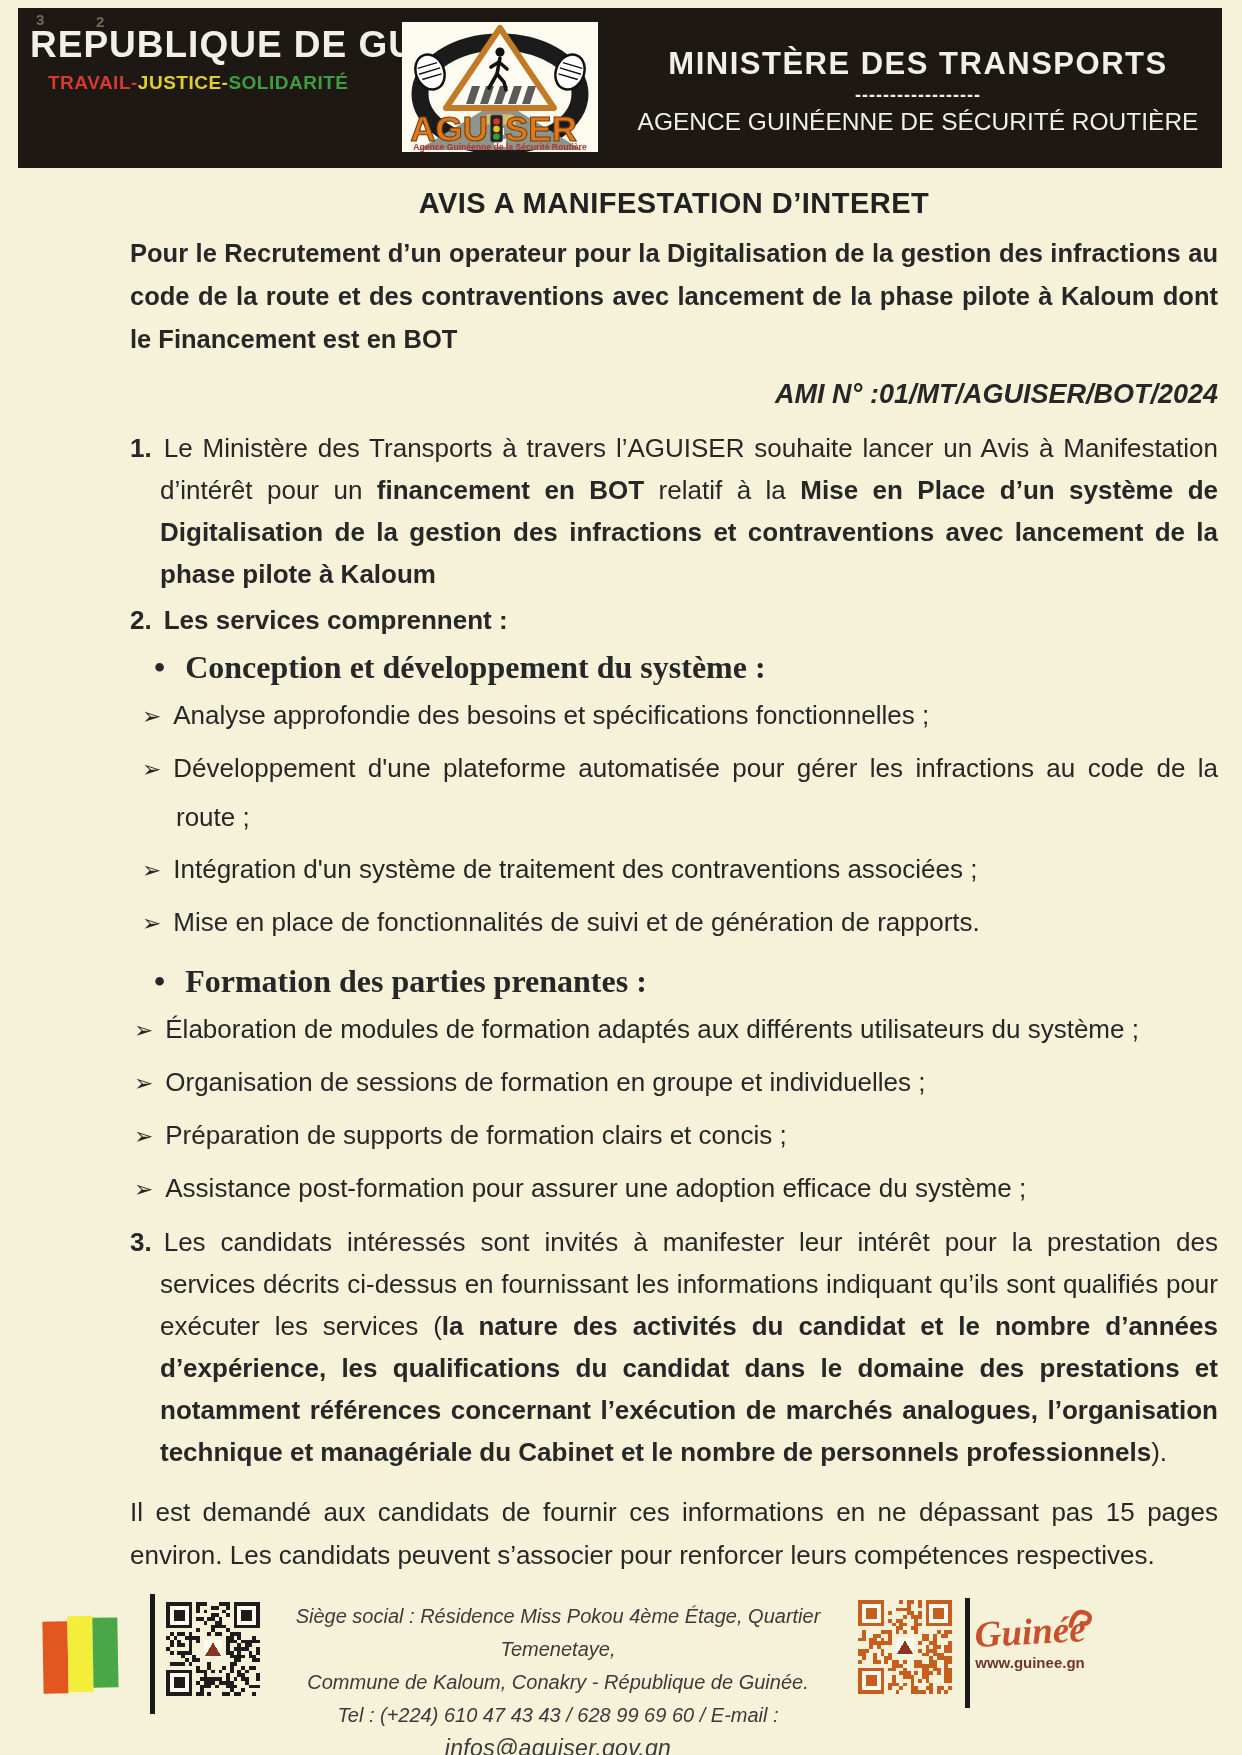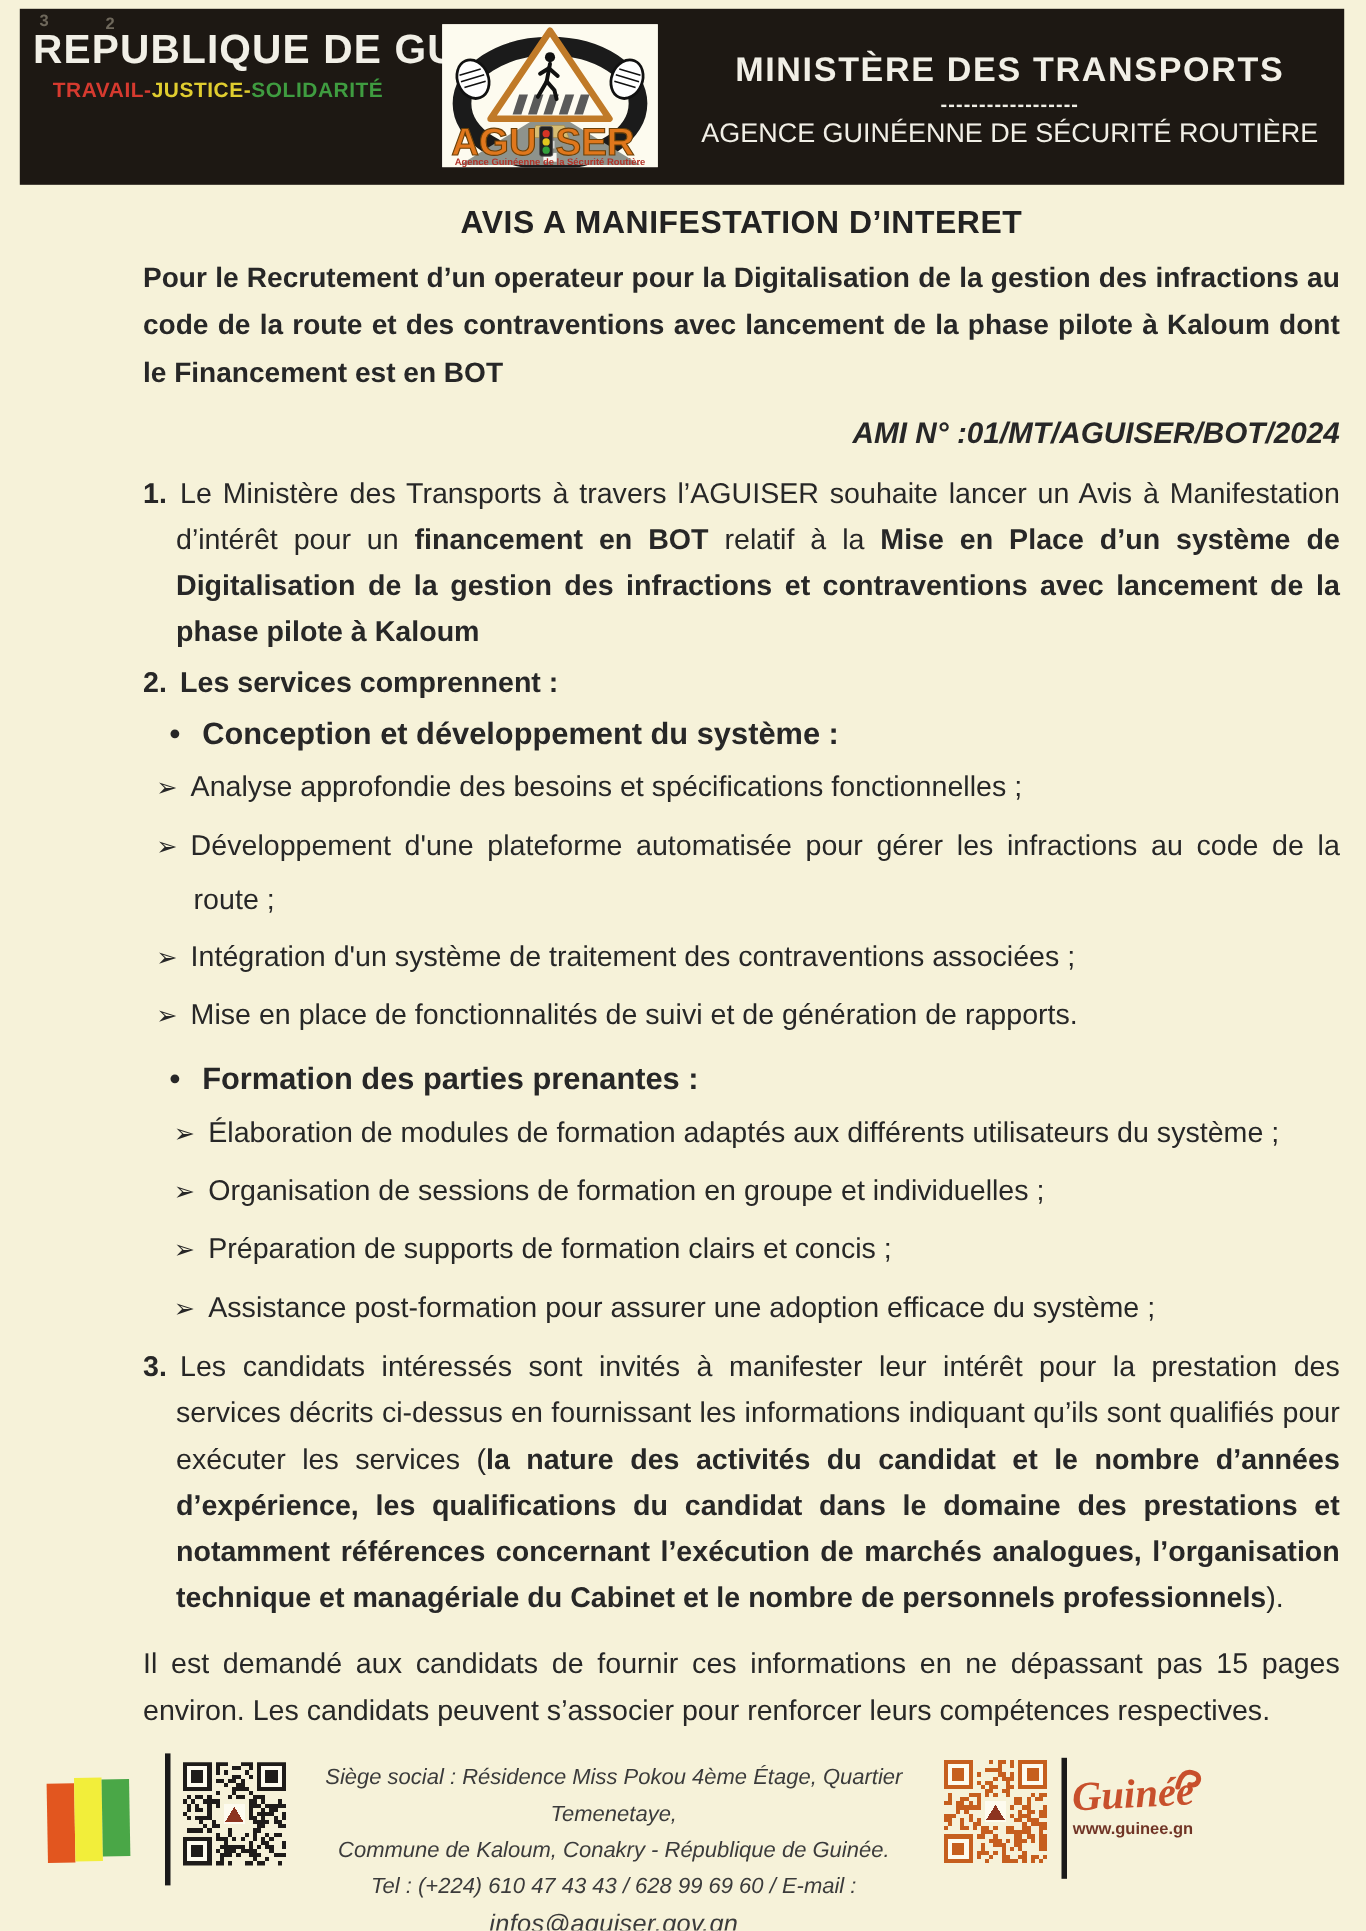--- a/index.html
+++ b/index.html
@@ -48,27 +48,27 @@
   }
   .doc-title{margin:18px 0 0;text-align:center;font-size:29px;font-weight:bold;letter-spacing:.5px;line-height:34px;color:#222;}
   .subtitle{margin:12px 0 0;font-weight:bold;font-size:25.5px;line-height:43px;text-align:justify;}
   .ref{margin:16px 0 0;text-align:right;font-weight:bold;font-style:italic;font-size:27px;line-height:34px;}
 
   p.numbered{margin:16px 0 0;font-size:26px;line-height:42px;text-align:justify;padding-left:30px;text-indent:-30px;}
   p.numbered .num{font-weight:bold;padding-right:12px;}
   p.numbered.lead2{margin-top:4px;font-weight:bold;}
   p.item3{margin-top:8px;}
 
-  .bullet{margin:6px 0 0 24px;font-size:28px;font-weight:bold;line-height:40px;}
+  .bullet{margin:6px 0 0 24px;font-size:32px;font-weight:bold;line-height:40px;font-family:Liberation Serif, serif;}
   .bullet.b2{margin-top:14px;}
   .bullet .bullet-dot{padding-right:20px;}
 
   .arrow-item{margin:4px 0 0 12px;font-size:26px;line-height:48px;padding-left:34px;text-indent:-34px;text-align:justify;}
   .arrow-item .arrow{padding-right:12px;font-size:23px;}
-  .arrow-item.g2{margin-left:28px;}
+  .arrow-item.g2{margin-left:4px;}
 
   .closing{margin:18px 0 0;font-size:26px;line-height:43px;text-align:justify;}
 
   
   .footer{position:absolute;left:0;top:1590px;width:1242px;height:160px;font-style:italic;color:#3b3b3b;}
   .flag{position:absolute;left:43px;top:26px;width:78px;height:84px;transform:rotate(-1deg);}
   .flag span{position:absolute;top:0;width:25px;height:72px;display:block;}
   .flag .f1{left:0;top:5px;}
   .flag .f2{left:25px;top:0;height:76px;}
   .flag .f3{left:50px;top:2px;height:70px;}

